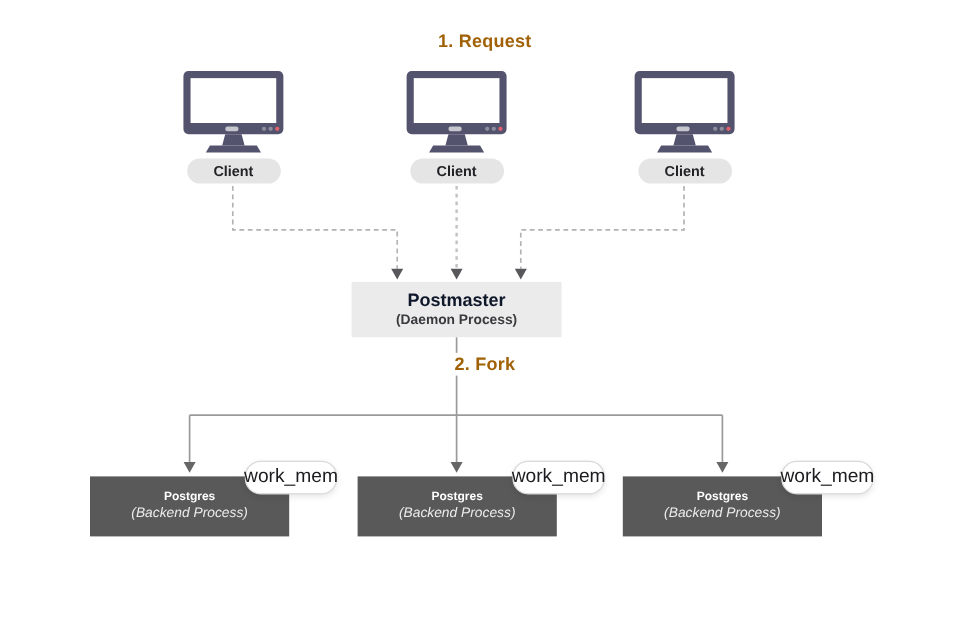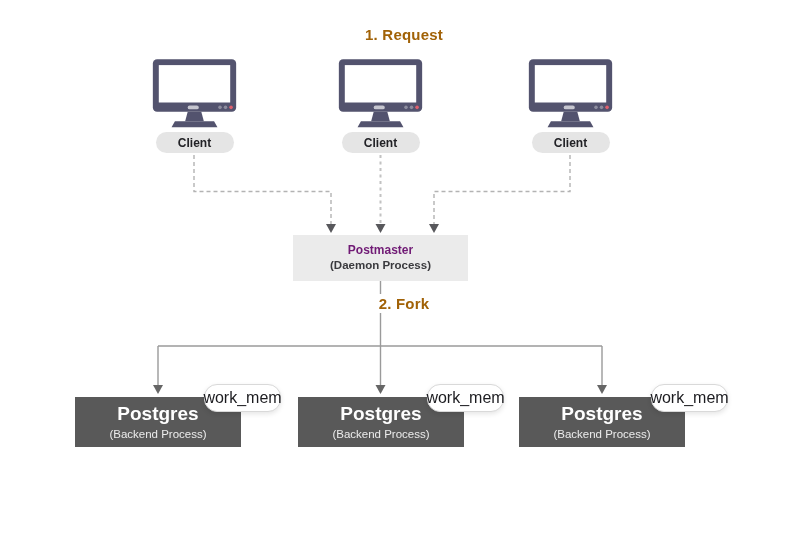--- a/index.html
+++ b/index.html
@@ -64,50 +64,51 @@
     width: 175px; height: 46px;
     background: #ebebeb;
     display: flex;
     flex-direction: column;
     align-items: center;
     justify-content: center;
     z-index: 2;
     line-height: 1.3;
   }
   .postmaster-box .box-title {
-    font-size: 12px;
-    font-weight: 700;
-    color: #701a75;
+    font-size: 15px;
+    font-weight: 700;
+    color: #0f172a;
   }
   .postmaster-box .box-subtitle {
     font-size: 11.5px;
     color: #3a3a3e;
     font-weight: bold;
   }
 
   .backend-box {
     position: absolute;
     top: 397px;
     width: 166px; height: 50px;
     background: #595959;
     display: flex;
     flex-direction: column;
     align-items: center;
     justify-content: center;
     z-index: 2;
     line-height: 1.3;
   }
   .backend-box .box-title {
-    font-size: 19px;
+    font-size: 10px;
     font-weight: 700;
     color: #ffffff;
   }
   .backend-box .box-subtitle {
     font-size: 11.5px;
     color: #ececec;
+    font-style: italic;
   }
 
   .work-mem-badge {
     position: absolute;
     top: 384px;
     width: 75px; height: 26px;
     background: #ffffff;
     border: 1px solid #d9d9d9;
     border-radius: 13px;
     box-shadow: 0 2px 5px rgba(0,0,0,0.10);

